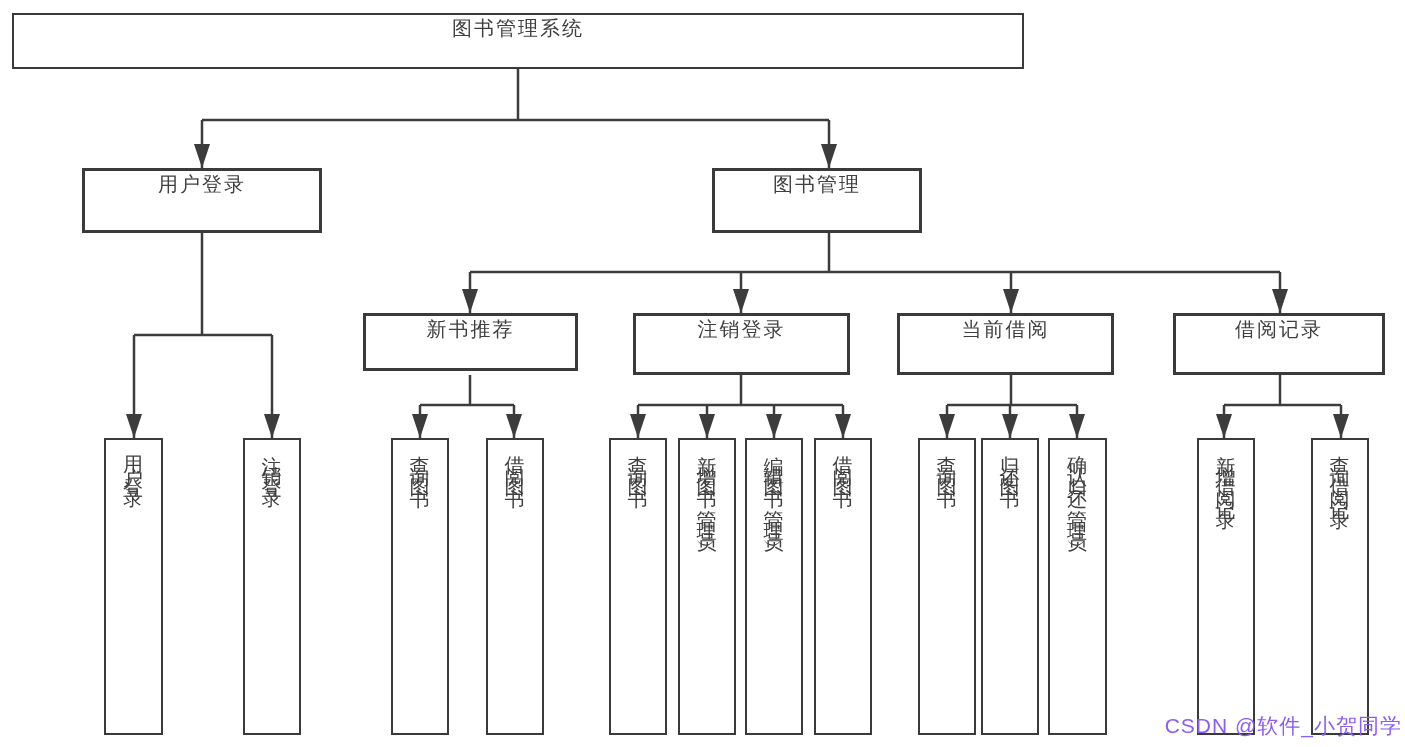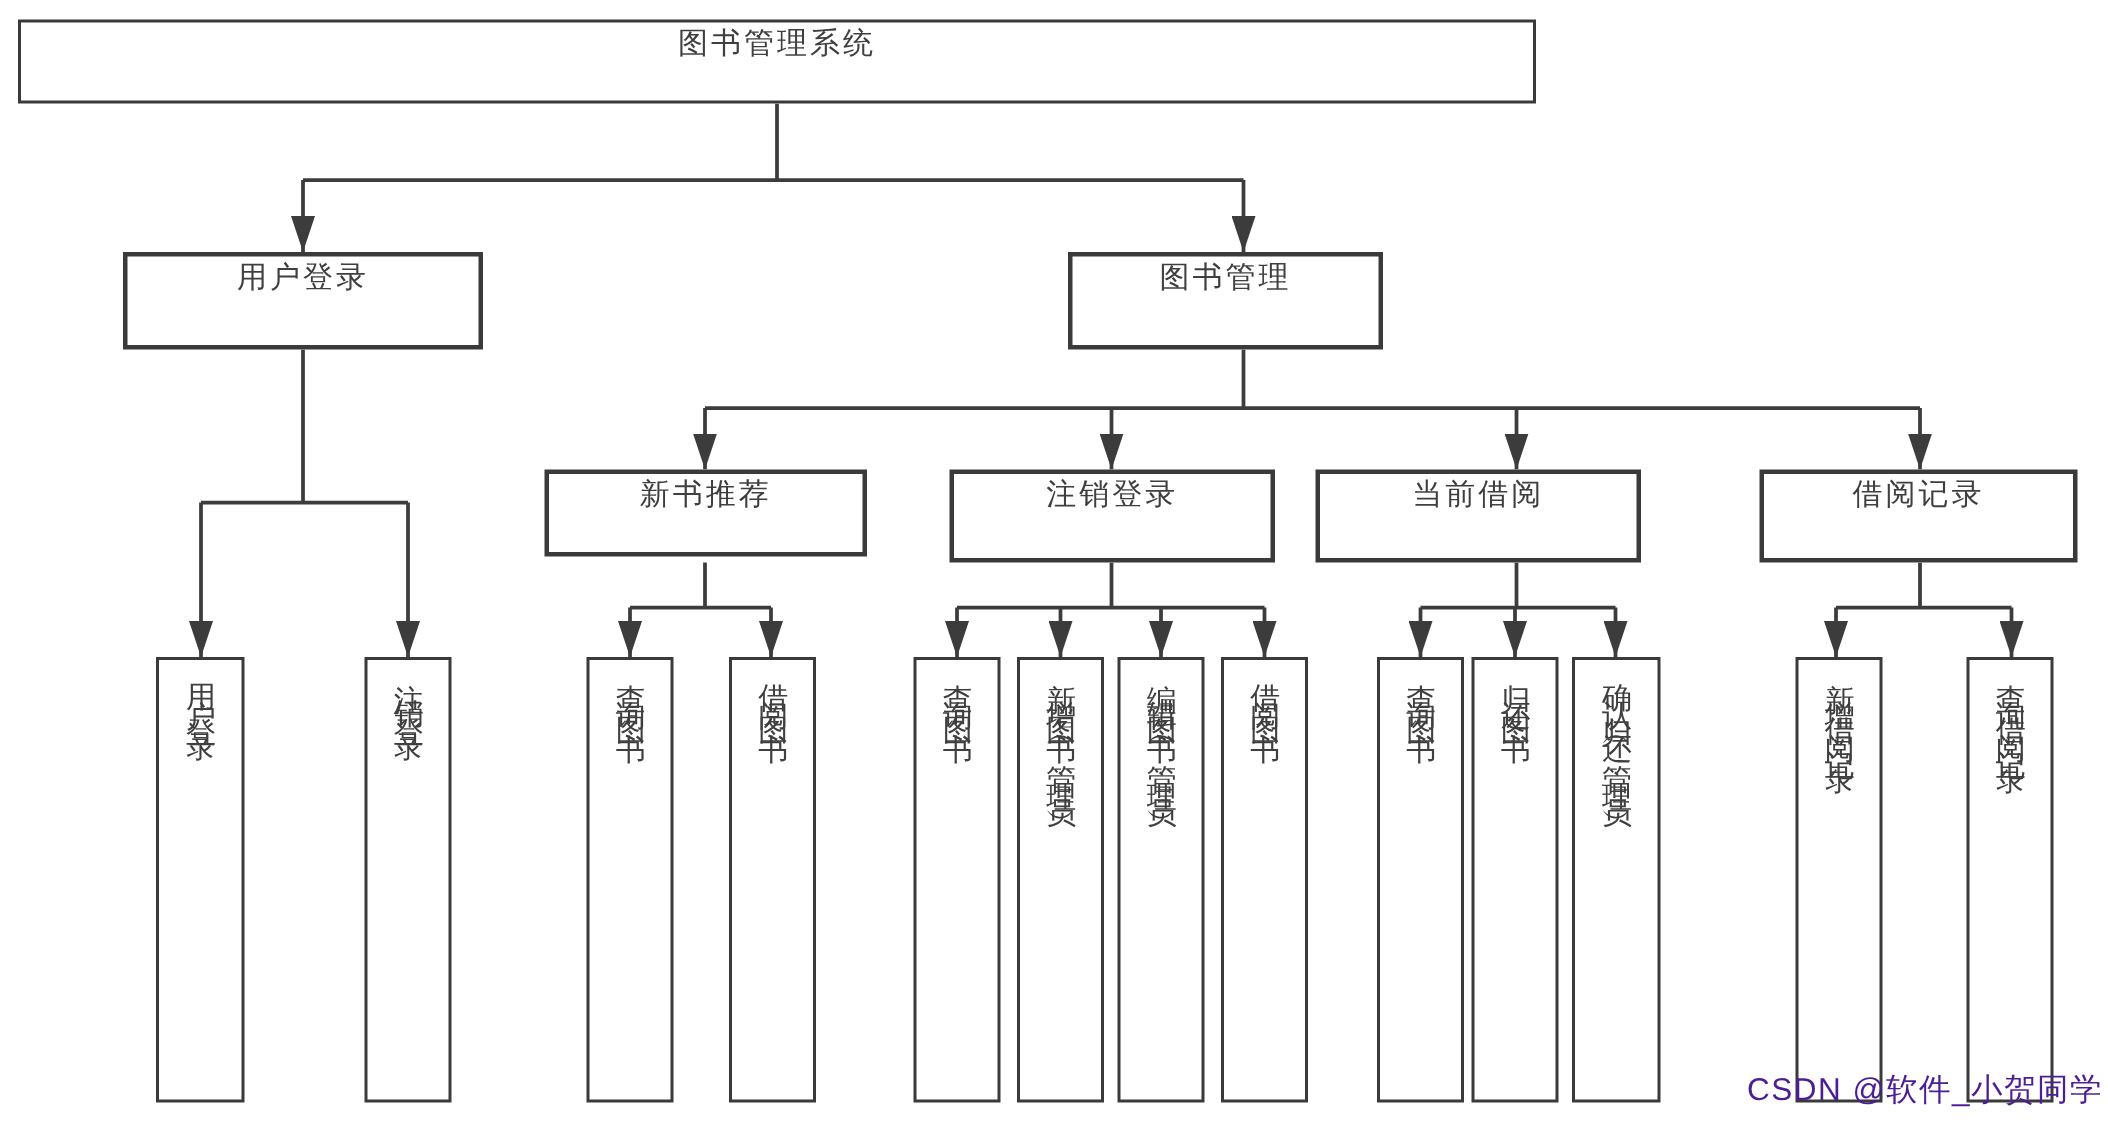--- a/index.html
+++ b/index.html
@@ -41,21 +41,21 @@
     font-size: 20px;
     letter-spacing: 11px;
     line-height: 1.1;
     white-space: nowrap;
   }
   .watermark {
     position: absolute;
     right: 3px;
     top: 712px;
     font-size: 21px;
-    color: #4c1d95;
+    color: #8b5cf6;
     letter-spacing: 1px;
     z-index: 3;
     white-space: nowrap;
   }
 </style>
 </head>
 <body>
 
 <div class="canvas">
 
@@ -119,21 +119,21 @@
   <div class="node" style="left:712px; top:168px; width:210px; height:65px;">
     <span class="h-label">图书管理</span>
   </div>
 
   <div class="node" style="left:363px; top:313px; width:215px; height:58px;">
     <span class="h-label">新书推荐</span>
   </div>
   <div class="node" style="left:633px; top:313px; width:217px; height:62px;">
     <span class="h-label">注销登录</span>
   </div>
-  <div class="node" style="left:877px; top:313px; width:217px; height:62px;">
+  <div class="node" style="left:897px; top:313px; width:217px; height:62px;">
     <span class="h-label">当前借阅</span>
   </div>
   <div class="node" style="left:1173px; top:313px; width:212px; height:62px;">
     <span class="h-label">借阅记录</span>
   </div>
 
   <div class="node leaf" style="left:104px; top:438px; width:59px; height:297px;">
     <span class="v-label">用户登录</span>
   </div>
   <div class="node leaf" style="left:243px; top:438px; width:58px; height:297px;">

